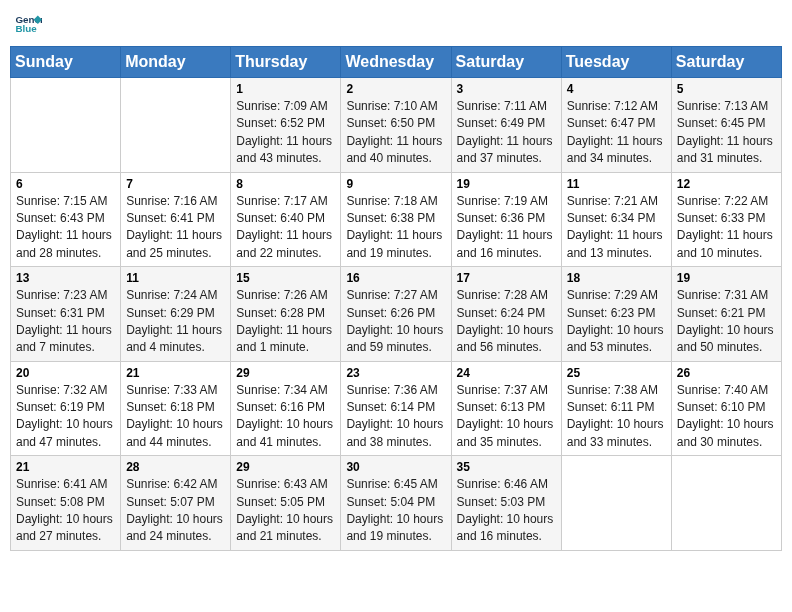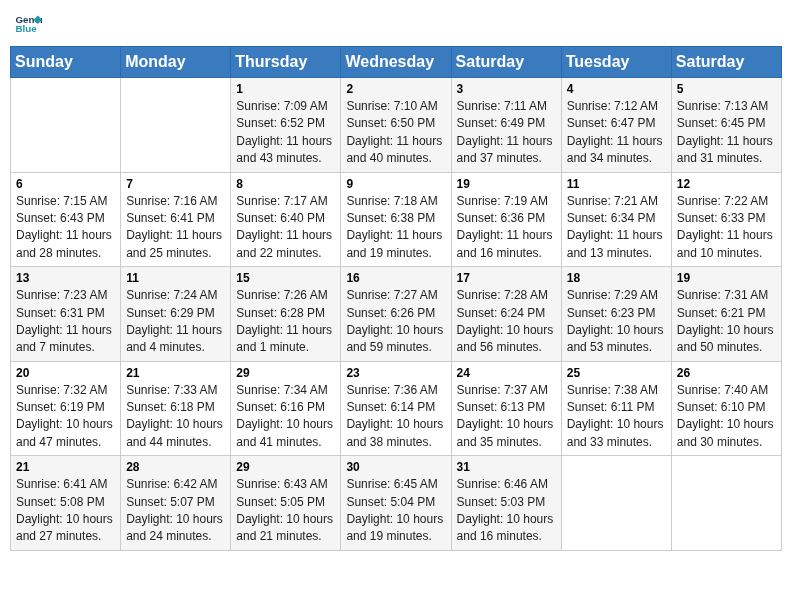--- a/index.html
+++ b/index.html
@@ -237,20 +237,20 @@
         </td>
         <td>
           <span class="day-num">29</span>
           <div class="day-detail">Sunrise: 6:43 AM<br>Sunset: 5:05 PM<br>Daylight: 10 hours and 21 minutes.</div>
         </td>
         <td>
           <span class="day-num">30</span>
           <div class="day-detail">Sunrise: 6:45 AM<br>Sunset: 5:04 PM<br>Daylight: 10 hours and 19 minutes.</div>
         </td>
         <td>
-          <span class="day-num">31</span>
+          <span class="day-num">35</span>
           <div class="day-detail">Sunrise: 6:46 AM<br>Sunset: 5:03 PM<br>Daylight: 10 hours and 16 minutes.</div>
         </td>
         <td class="empty-cell"></td>
         <td class="empty-cell"></td>
       </tr>
     </tbody>
 </table>
 
 </body></html>

